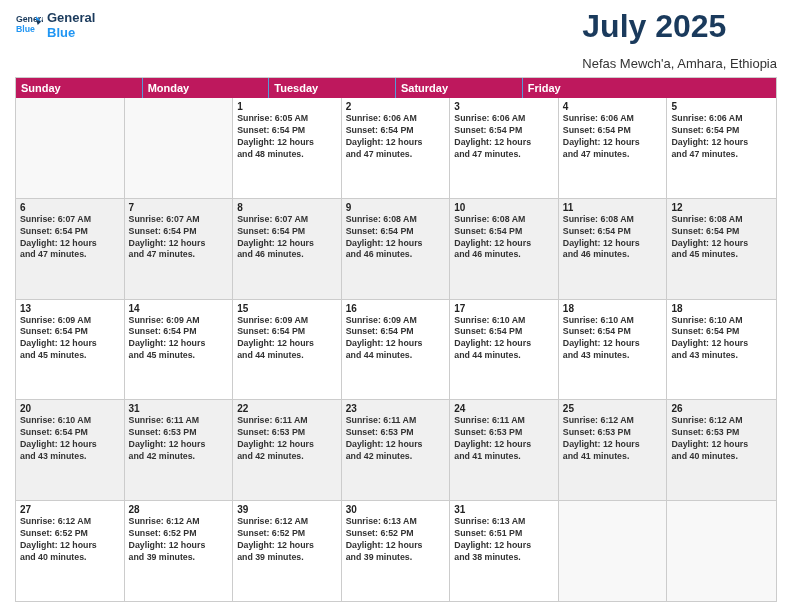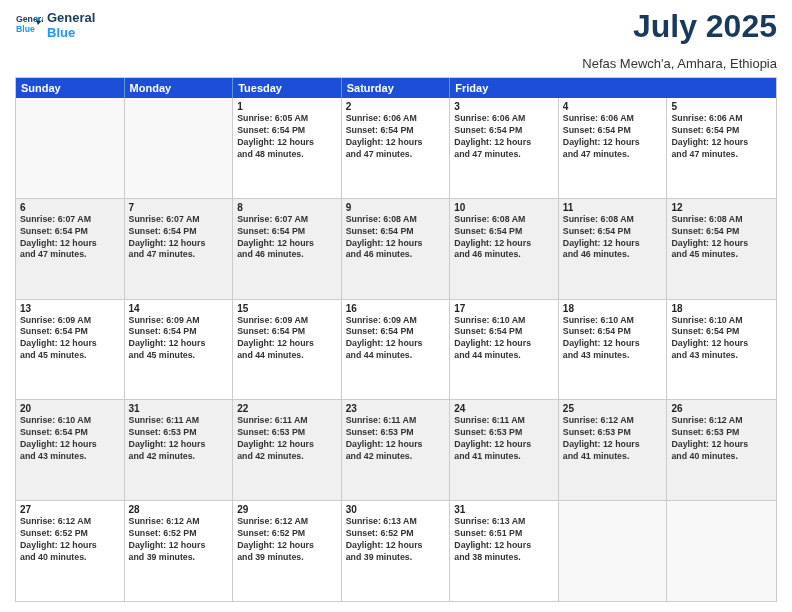--- a/index.html
+++ b/index.html
@@ -26,43 +26,43 @@
     .logo {
       display: flex;
       align-items: center;
       gap: 4px;
     }
     .logo-icon {
       width: 28px;
       height: 28px;
     }
     .title-section {
-      text-align: right;
+      text-align: left;
     }
     .month-title {
       font-size: 32px;
       font-weight: bold;
       color: #1a3a5c;
       line-height: 1;
     }
     .subtitle {
       font-size: 13px;
       color: #333;
       margin-top: 14px;
     }
     .calendar {
       flex: 1;
       display: flex;
       flex-direction: column;
       border: 1px solid #ccc;
     }
     .cal-header {
       display: grid;
-      grid-template-columns: repeat(7, 1fr);
-      background: #1d4ed8;
+      grid-template-columns: repeat(6, 1fr);
+      background: #be185d;
     }
     .cal-header-cell {
       color: #fff;
       font-size: 11px;
       font-weight: bold;
       padding: 4px 5px;
       border-right: 1px solid #5599d8;
       text-align: left;
     }
     .cal-header-cell:last-child { border-right: none; }
@@ -338,21 +338,21 @@
 and 40 minutes.</div>
           </div>
           <div class="cal-cell">
             <span class="day-num">28</span>
             <div class="day-info" style="white-space: pre-line;">Sunrise: 6:12 AM
 Sunset: 6:52 PM
 Daylight: 12 hours
 and 39 minutes.</div>
           </div>
           <div class="cal-cell">
-            <span class="day-num">29</span>
+            <span class="day-num">39</span>
             <div class="day-info" style="white-space: pre-line;">Sunrise: 6:12 AM
 Sunset: 6:52 PM
 Daylight: 12 hours
 and 39 minutes.</div>
           </div>
           <div class="cal-cell">
             <span class="day-num">30</span>
             <div class="day-info" style="white-space: pre-line;">Sunrise: 6:13 AM
 Sunset: 6:52 PM
 Daylight: 12 hours

